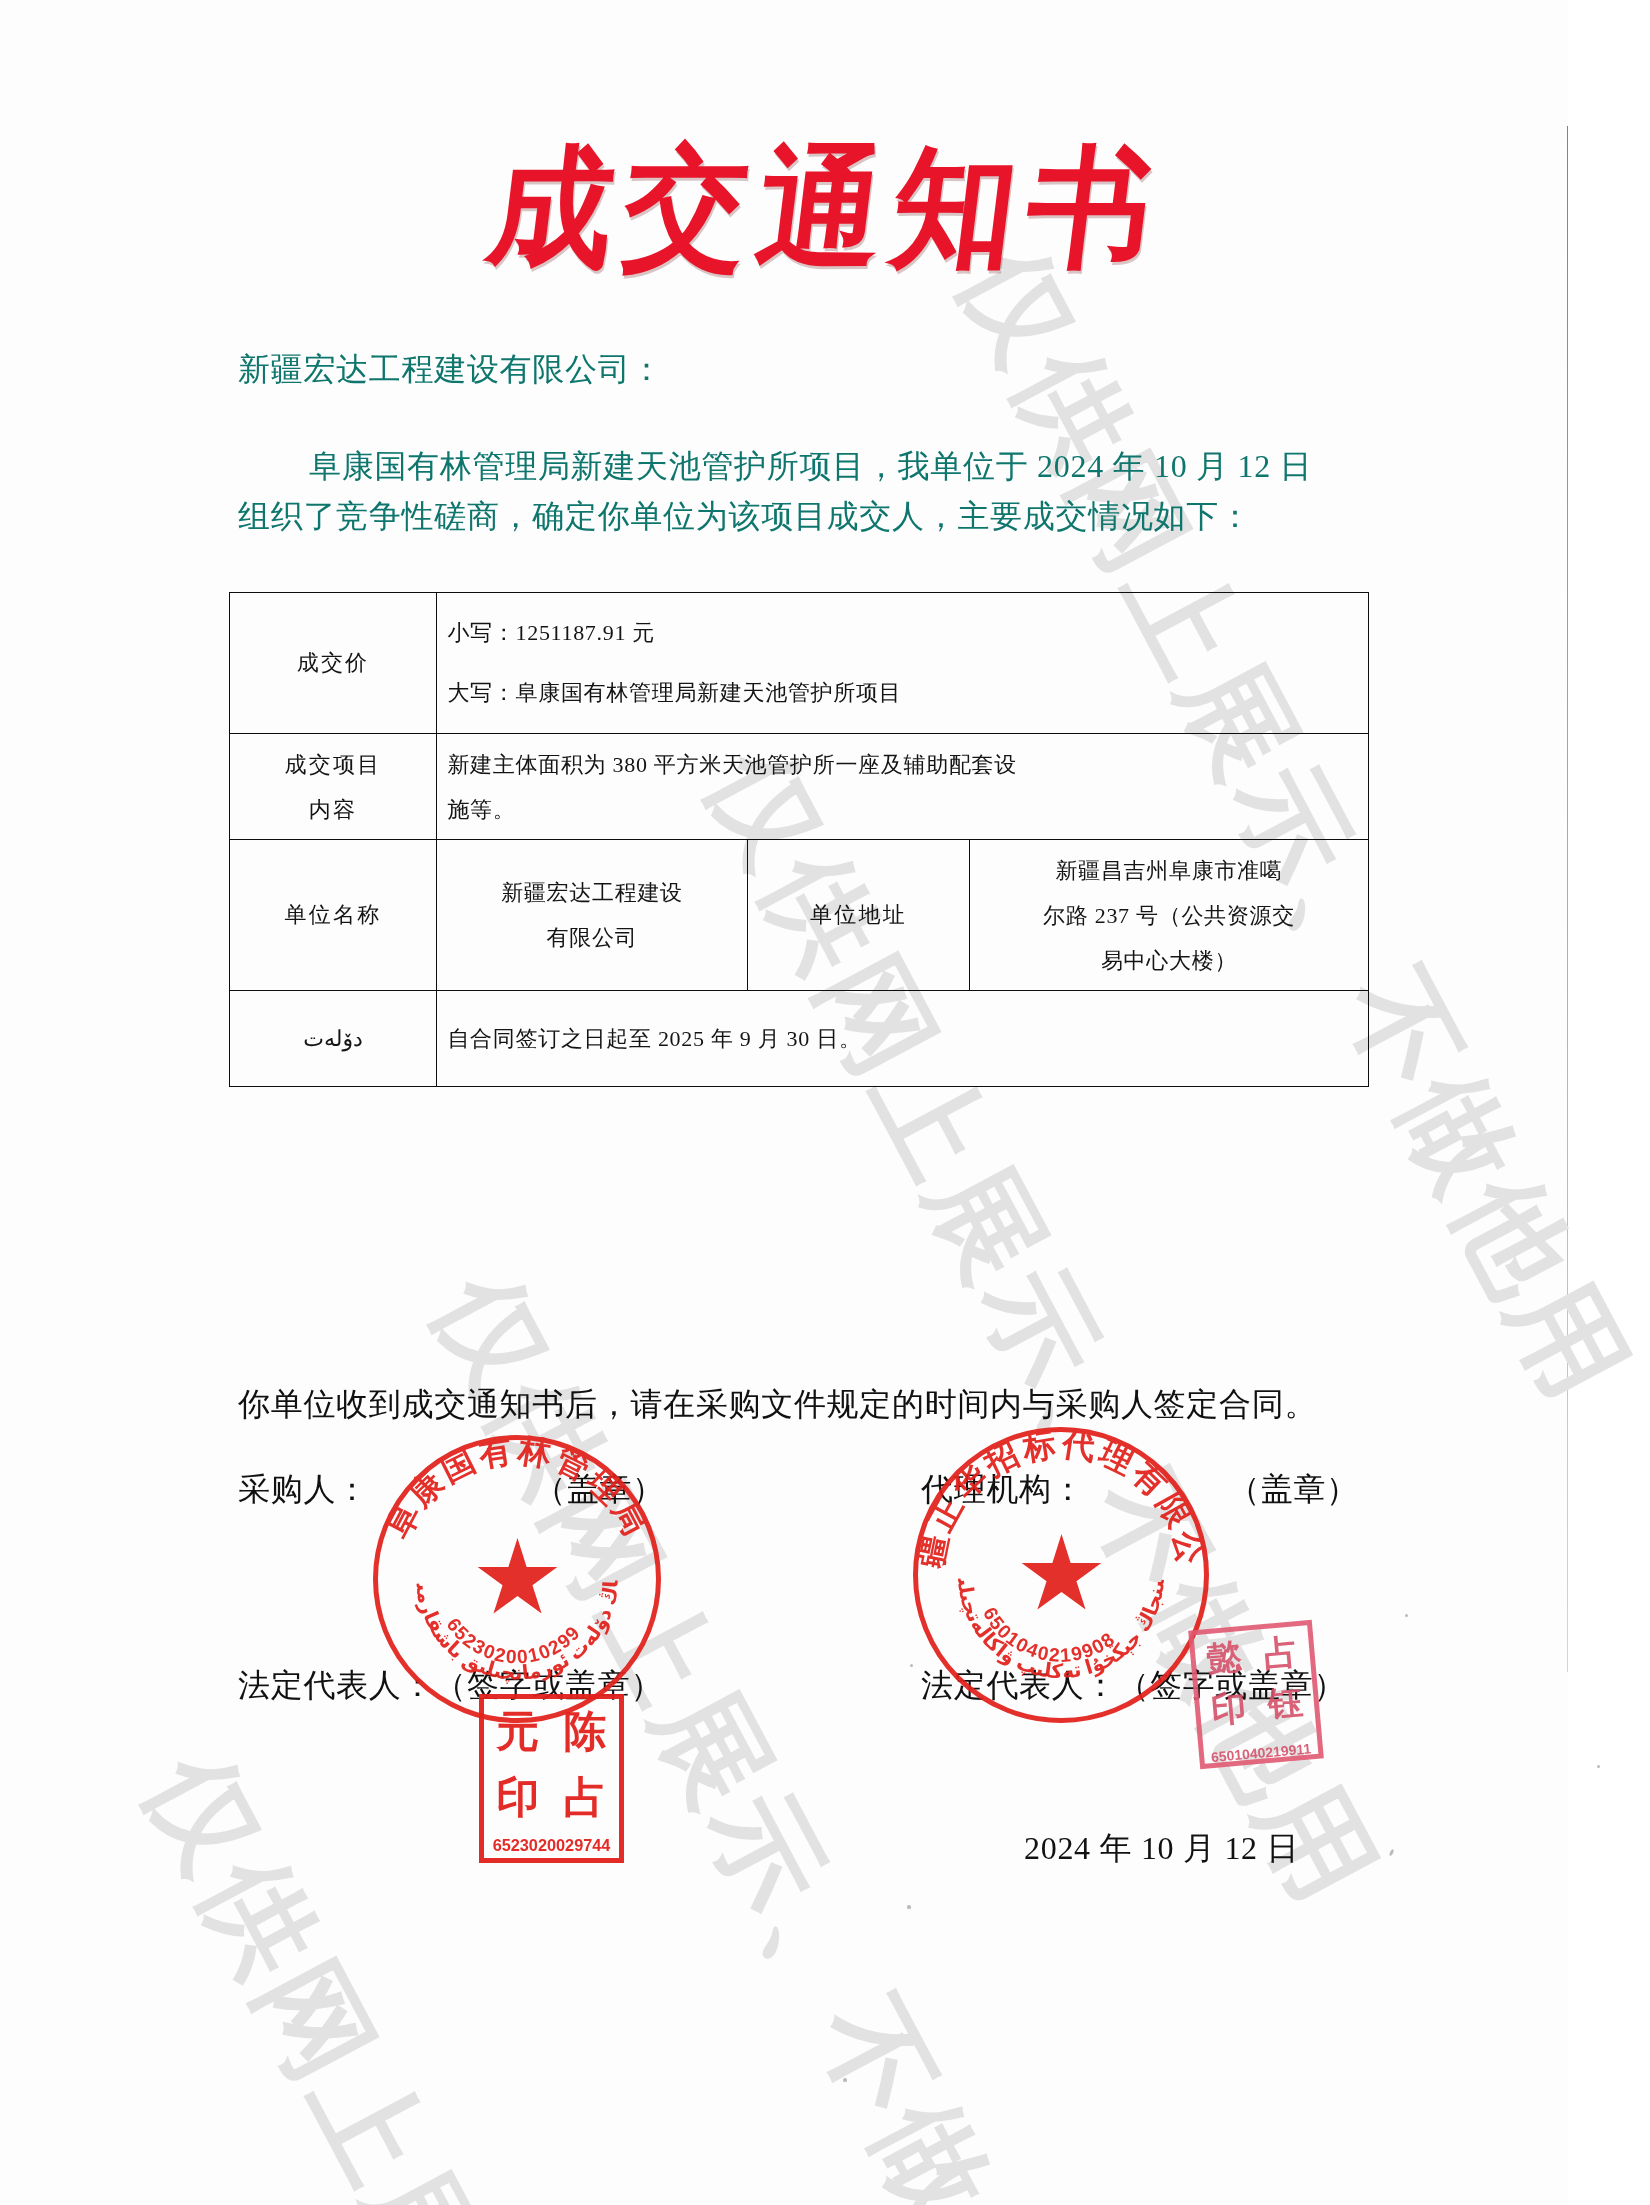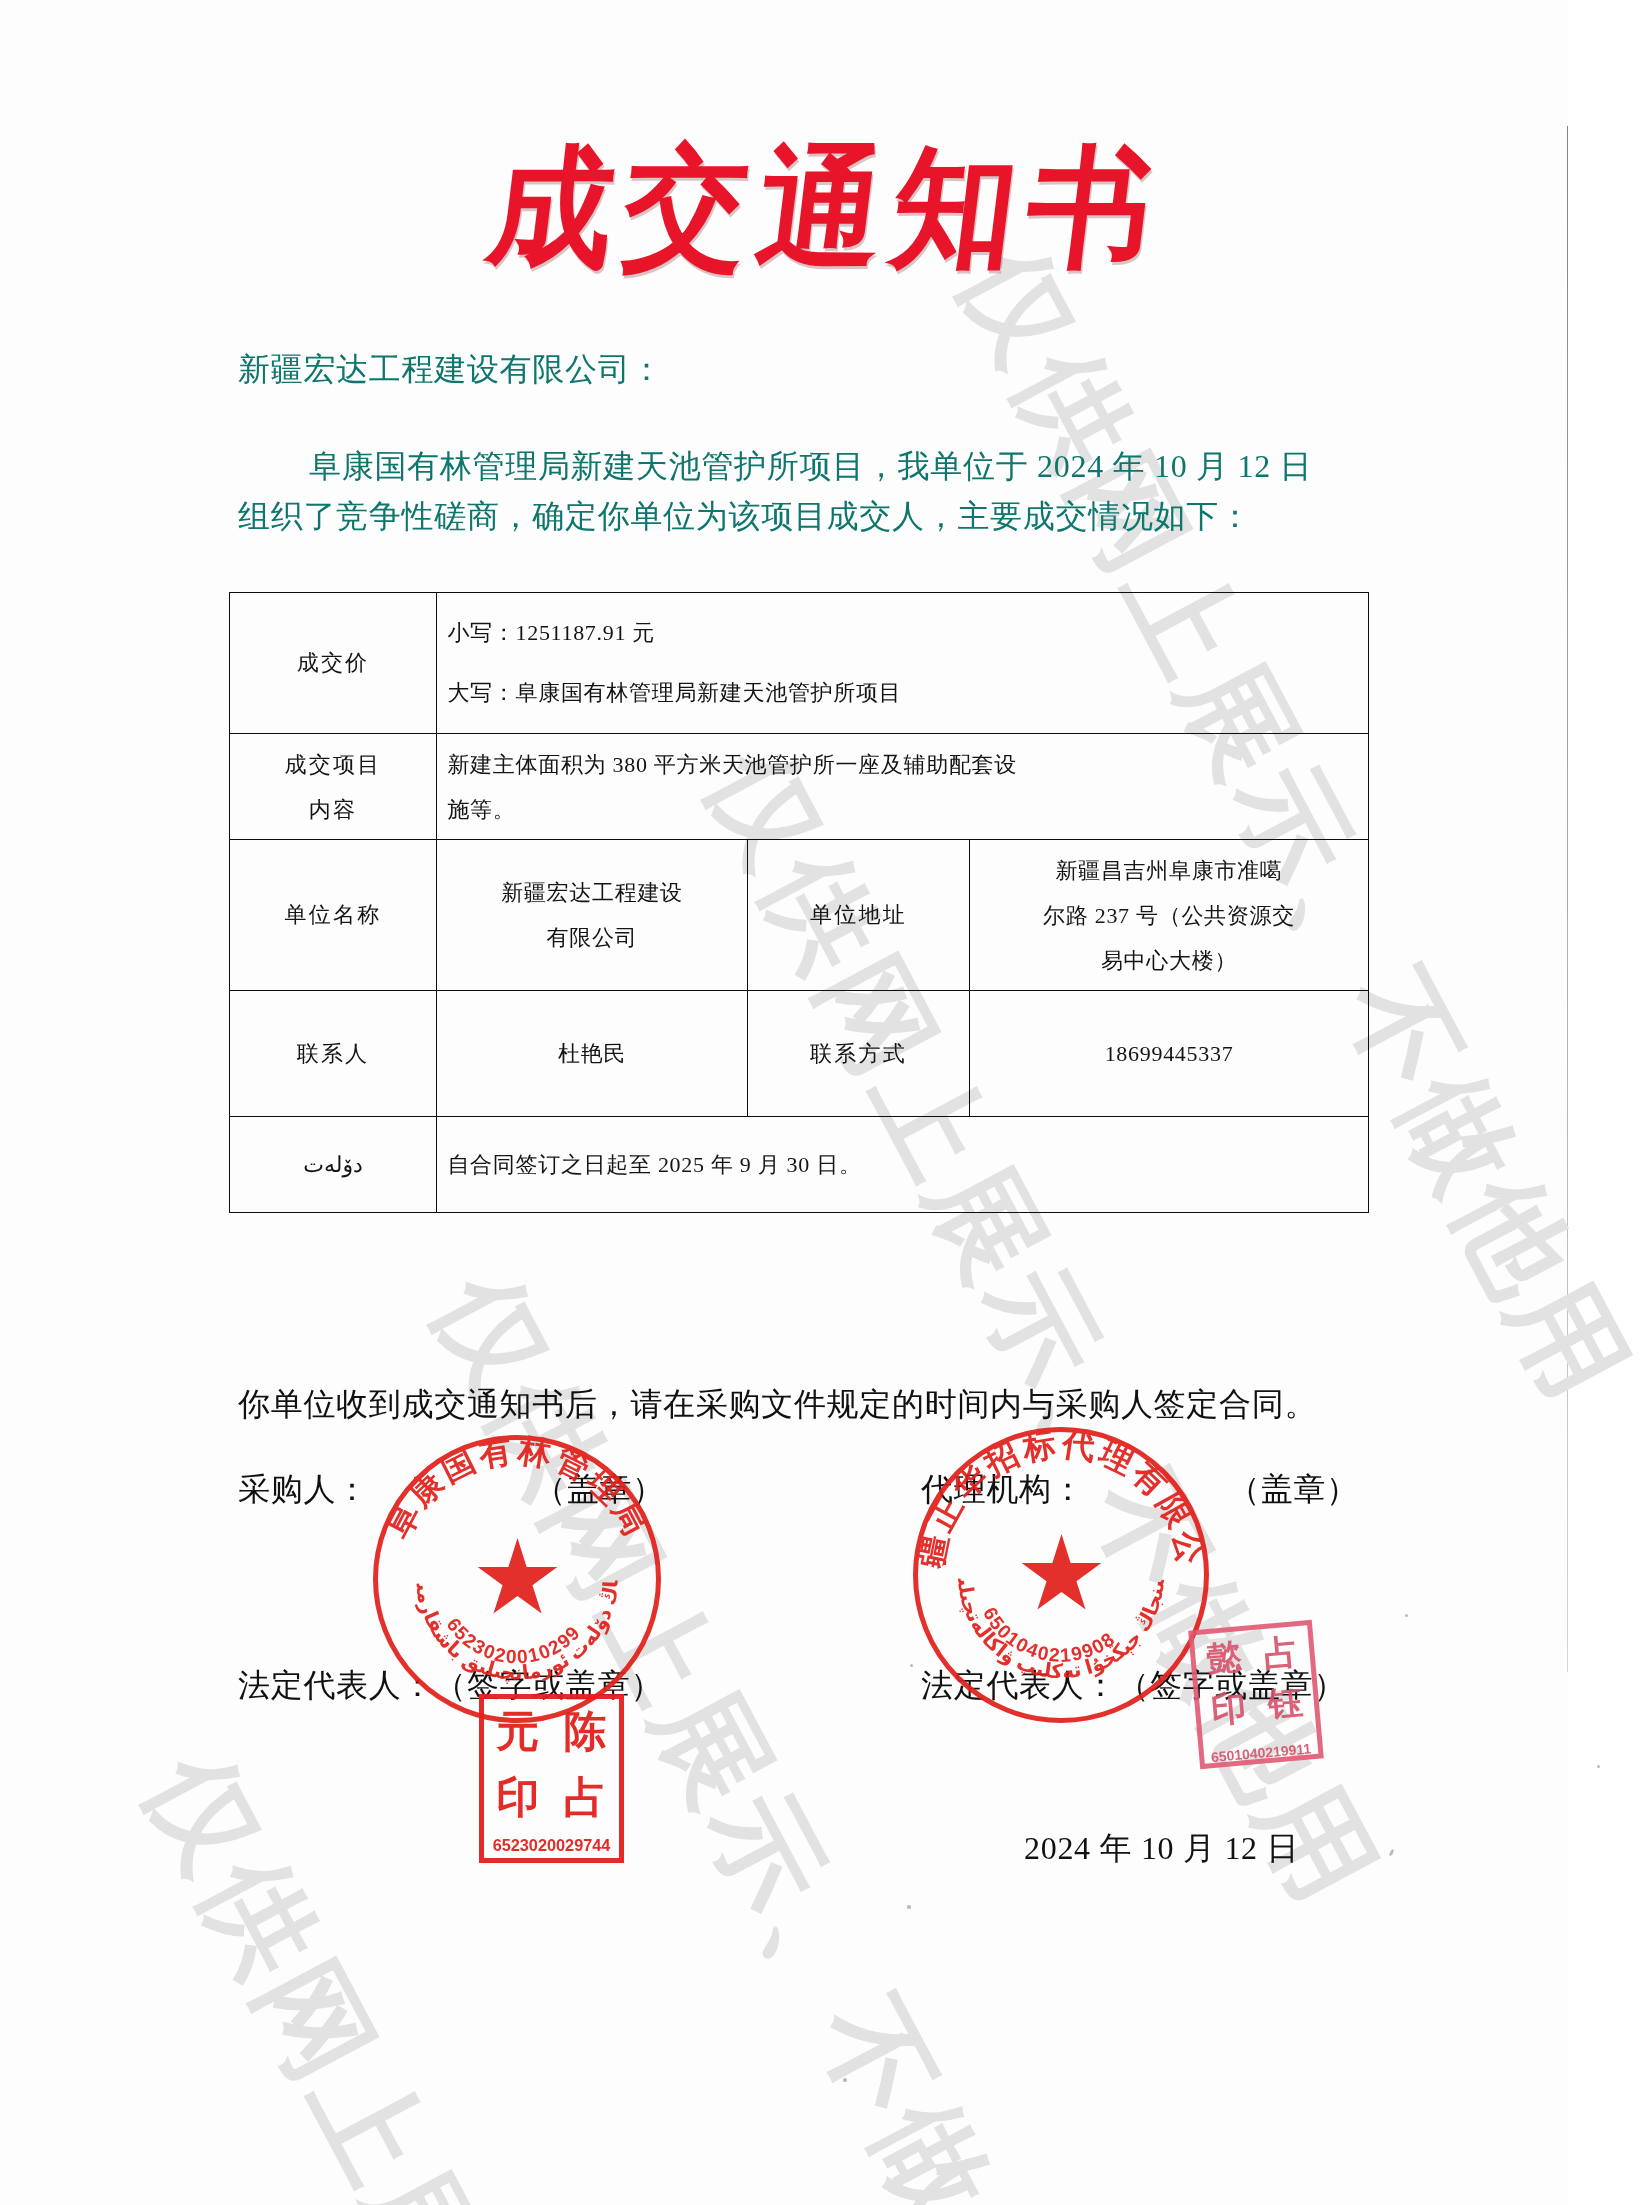--- a/index.html
+++ b/index.html
@@ -303,26 +303,20 @@
               <span class="two-line">有限公司</span>
             </td>
             <td class="lbl2">单位地址</td>
             <td class="val-center">
               <span class="two-line">新疆昌吉州阜康市准噶</span>
               <span class="two-line">尔路 237 号（公共资源交</span>
               <span class="two-line">易中心大楼）</span>
             </td>
           </tr>
 
-          <tr style="height:126px">
-            <td class="lbl">联系人</td>
-            <td class="val-center">杜艳民</td>
-            <td class="lbl2">联系方式</td>
-            <td class="val-center">18699445337</td>
-          </tr>
 
           <tr style="height:96px">
             <td class="lbl">دۆلەت</td>
             <td class="val-left" colspan="3">自合同签订之日起至 2025 年 9 月 30 日。</td>
           </tr>
         </tbody>
       </table>
     </div>
 
     <div class="closing">你单位收到成交通知书后，请在采购文件规定的时间内与采购人签定合同。</div>

